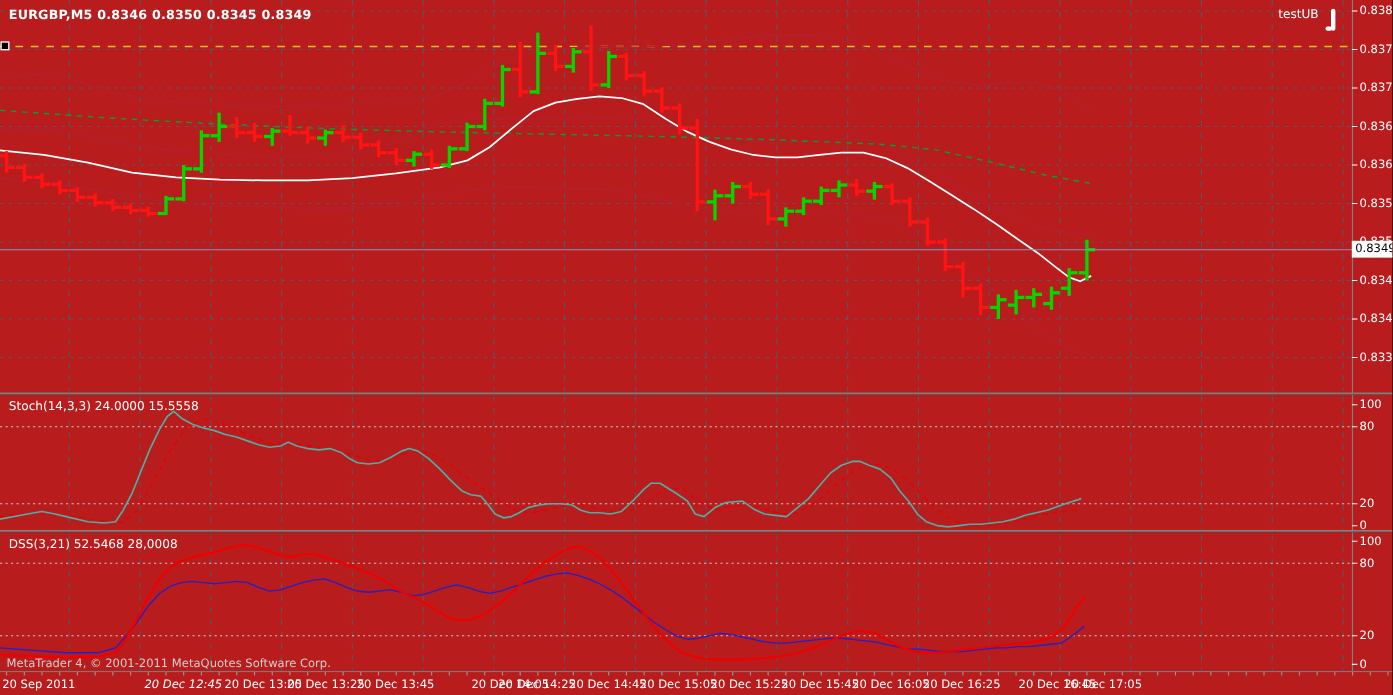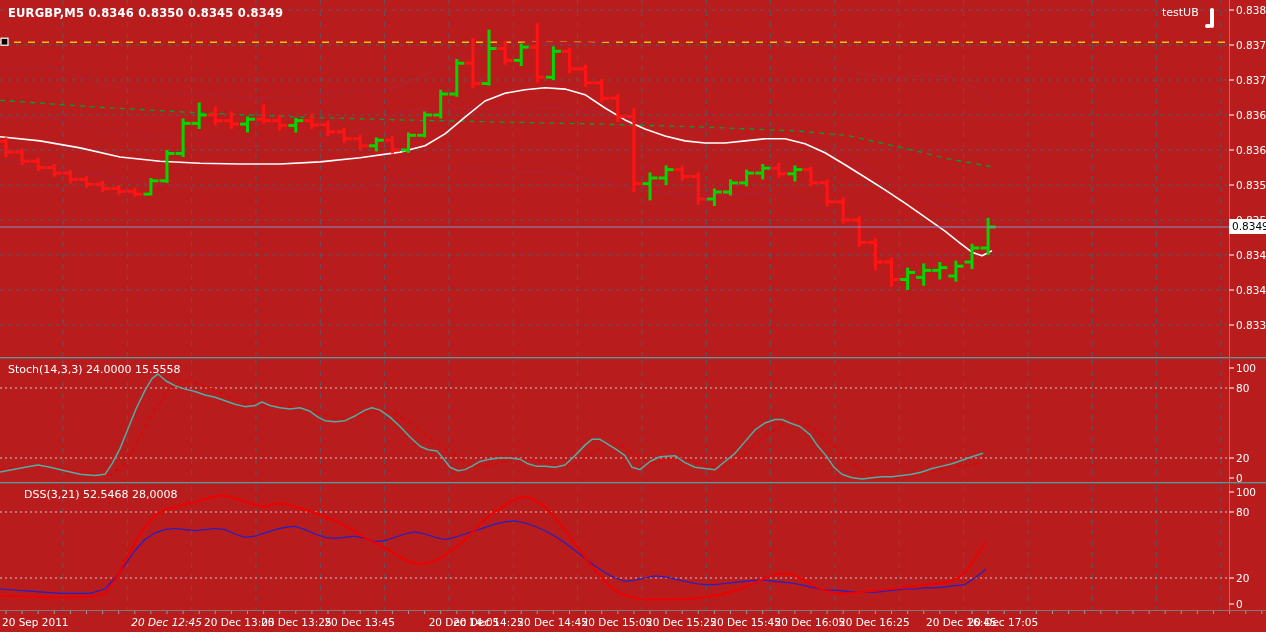--- a/index.html
+++ b/index.html
@@ -425,22 +425,23 @@
         <line x1="1229.6000000000001" y1="611" x2="1229.6000000000001" y2="614" stroke="#9a9a9a" stroke-width="1"></line>
         <line x1="1245.7" y1="611" x2="1245.7" y2="614" stroke="#9a9a9a" stroke-width="1"></line>
         <line x1="1261.8000000000002" y1="611" x2="1261.8000000000002" y2="614" stroke="#9a9a9a" stroke-width="1"></line>
       </g>
     </svg>
 
   <div class="lbl title" style="left:8px;top:7px;">EURGBP,M5  0.8346 0.8350 0.8345 0.8349</div>
   <div class="lbl ind" style="left:1162px;top:7px;">testUB</div>
 
   <div class="lbl ind" style="left:8px;top:364px;">Stoch(14,3,3) 24.0000 15.5558</div>
-  <div class="lbl ind" style="left:8px;top:489px;margin-left:16px;">DSS(3,21) 52.5468 28,0008</div>
-
+  <div class="lbl ind" style="left:8px;top:489px;">DSS(3,21) 52.5468 28,0008</div>
+
+  <div class="lbl copy" style="left:6px;top:597px;">MetaTrader 4, © 2001-2011 MetaQuotes Software Corp.</div>
 
   <div class="sep" style="top:357px;"></div>
   <div class="sep" style="top:482px;"></div>
   <div style="position:absolute;left:0;top:610px;width:1266px;height:1px;background:#7a7a7a;"></div>
 
   <div id="price-axis">
       <div class="lbl axis-lbl" style="left: 1236px; top: 4px;">0.8380</div>
       <div class="lbl axis-lbl" style="left: 1236px; top: 39px;">0.8375</div>
       <div class="lbl axis-lbl" style="left: 1236px; top: 74px;">0.8370</div>
       <div class="lbl axis-lbl" style="left: 1236px; top: 109px;">0.8365</div>

